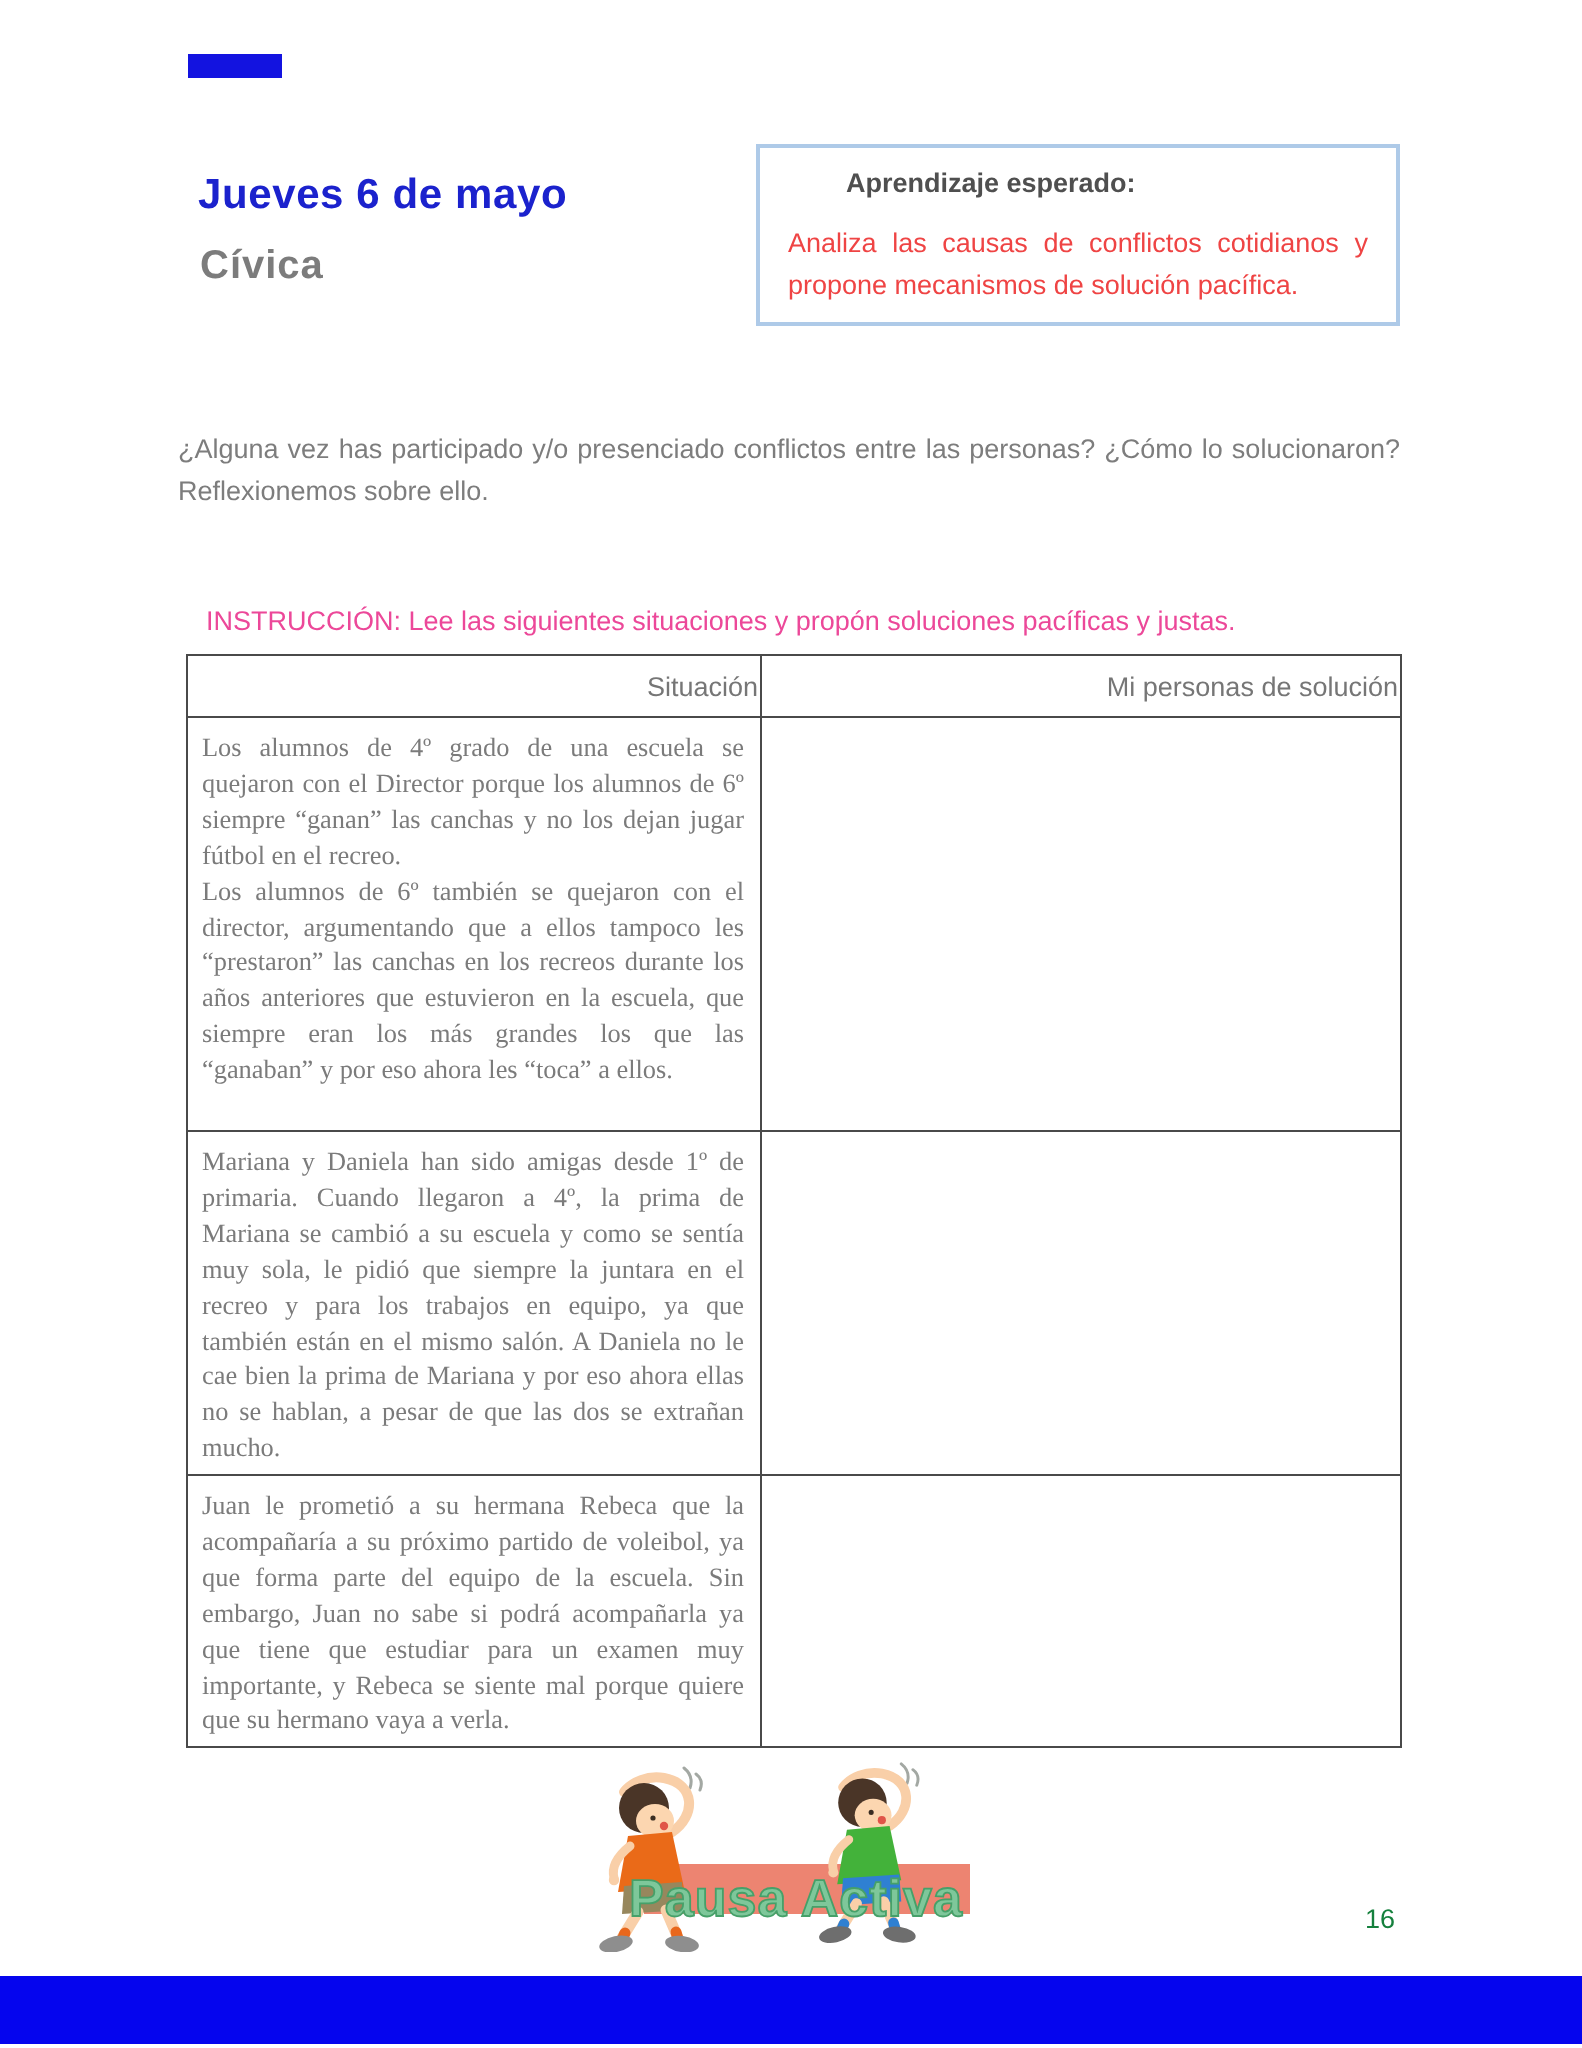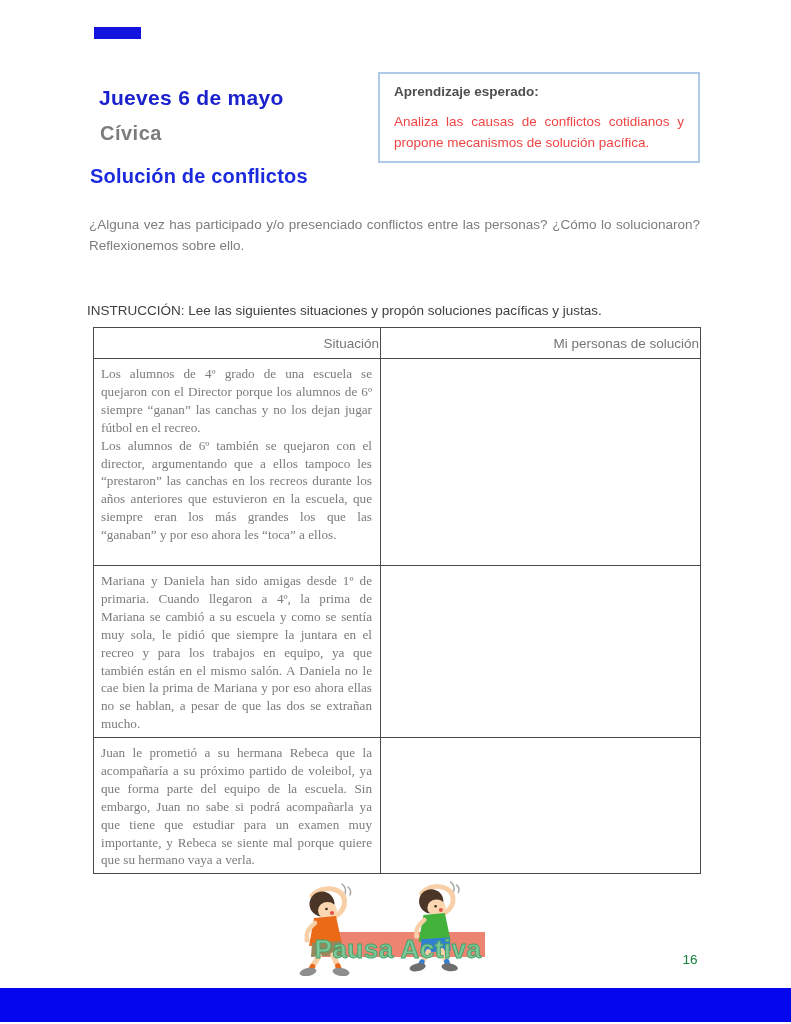--- a/index.html
+++ b/index.html
@@ -11,28 +11,28 @@
   .top-accent{position:absolute;left:94px;top:27px;width:47px;height:12px;background:#1313e0;}
   
   .date-title{position:absolute;left:99px;top:86px;font-size:21px;font-weight:bold;color:#1b22cd;letter-spacing:.3px;}
   .subject-title{position:absolute;left:100px;top:122px;font-size:20px;font-weight:bold;color:#7c7c7c;letter-spacing:.5px;}
   .lesson-title{position:absolute;left:90px;top:165px;font-size:20px;font-weight:bold;color:#1c2ade;letter-spacing:.2px;}
   
   .learning-box{
     position:absolute;left:378px;top:72px;width:322px;height:91px;
     border:2px solid #aecae8;box-sizing:border-box;padding:10px 14px;
   }
-  .learning-box .lb-heading{font-size:13.5px;font-weight:bold;color:#4f4f4f;}
+  .learning-box .lb-heading{font-size:13.5px;font-weight:bold;color:#4f4f4f;margin-left:29px;}
   .learning-box .lb-body{margin-top:12px;font-size:13.5px;line-height:21px;color:#ef4444;text-align:justify;}
   
   .intro-paragraph{
     position:absolute;left:89px;top:214px;width:611px;
     font-size:13.5px;line-height:21px;color:#7d7d7d;text-align:justify;
   }
-  .instruction-line{position:absolute;left:87px;top:303px;width:613px;font-size:13.5px;color:#404040;}
+  .instruction-line{position:absolute;left:103px;top:303px;width:613px;font-size:13.5px;color:#ec4899;}
   
   .worksheet-table{
     position:absolute;left:93px;top:327px;width:607px;
     border-collapse:collapse;table-layout:fixed;
   }
   .worksheet-table th,.worksheet-table td{
     border:1.5px solid #4a4a4a;vertical-align:top;box-sizing:border-box;
   }
   .worksheet-table th{
     height:31px;font-weight:normal;font-size:13.5px;color:#767676;
@@ -52,21 +52,20 @@
 </style>
 </head>
 <body>
 
 <div class="page">
 
   <div class="top-accent"></div>
 
   <div class="date-title">Jueves 6 de mayo</div>
   <div class="subject-title">Cívica</div>
-  <div class="lesson-title">Solución de conflictos</div>
 
   <div class="learning-box">
     <div class="lb-heading">Aprendizaje esperado:</div>
     <div class="lb-body">Analiza las causas de conflictos cotidianos y propone mecanismos de solución pacífica.</div>
   </div>
 
   <div class="intro-paragraph">¿Alguna vez has participado y/o presenciado conflictos entre las personas? ¿Cómo lo solucionaron? Reflexionemos sobre ello.</div>
   <div class="instruction-line">INSTRUCCIÓN: Lee las siguientes situaciones y propón soluciones pacíficas y justas.</div>
 
   <table class="worksheet-table">

